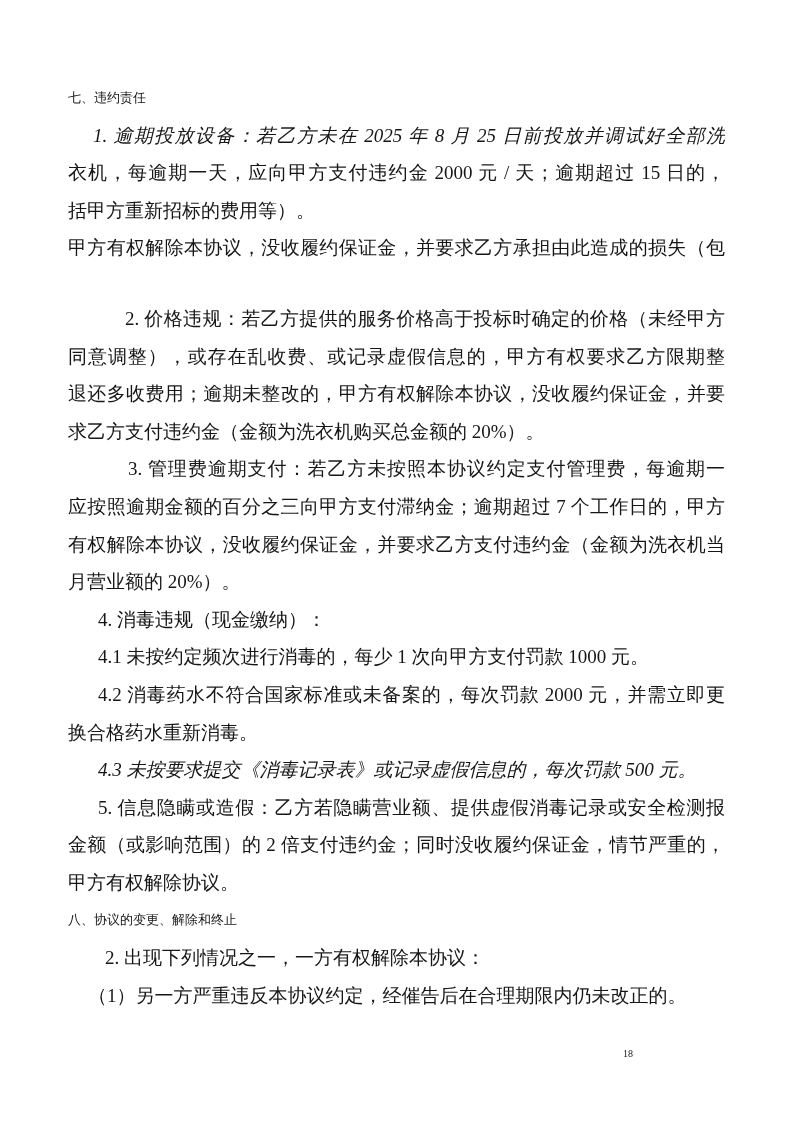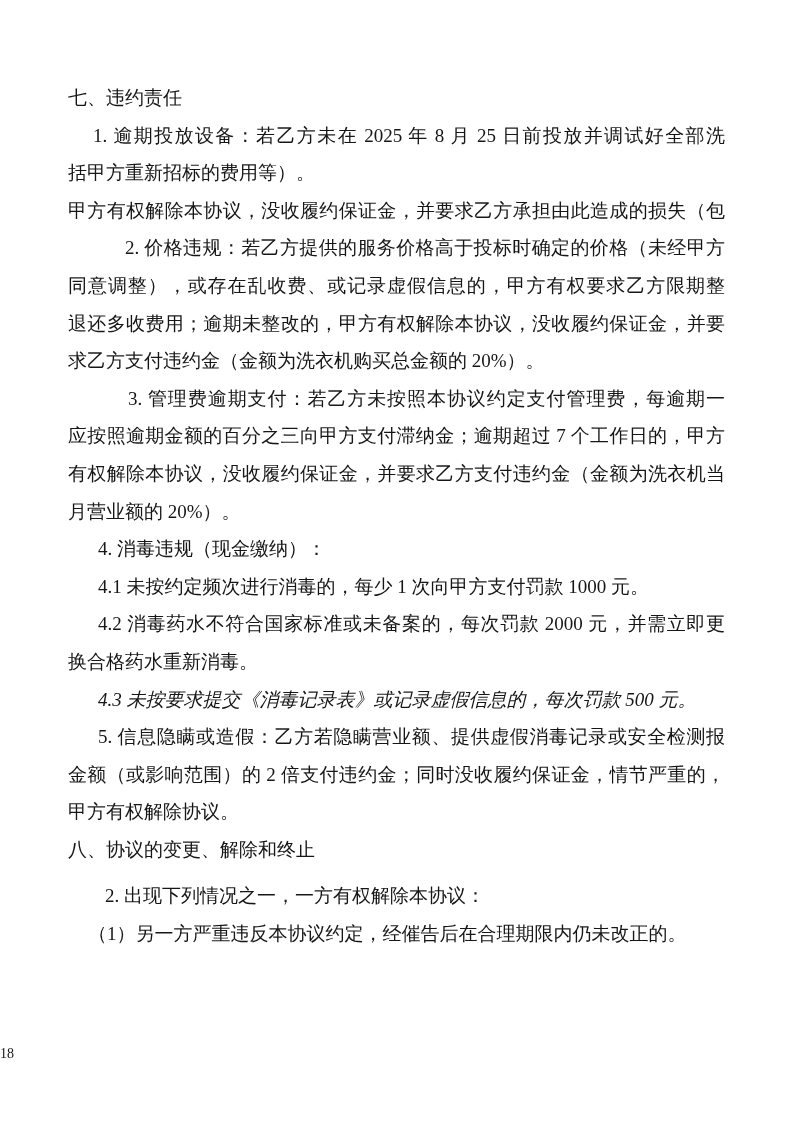--- a/index.html
+++ b/index.html
@@ -24,55 +24,56 @@
     height: 37.6px;
     overflow: hidden;
     white-space: nowrap;
   }
   .line.just {
     white-space: normal;
     text-align: justify;
     text-align-last: justify;
   }
   .heading {
-    font-size: 19px;
+    font-size: 13px;
   }
   .pagenum {
     position: absolute;
     top: 1044px;
     left: 0;
     width: 633px;
-    text-align: left;
-    font-size: 14px;
+    text-align: right;
+    font-size: 10px;
     line-height: 20px;
     color: #161616;
   }
 </style>
 </head>
 <body>
 
 <div class="doc">
     <div class="line heading">七、违约责任</div>
-    <div class="line just" style="padding-left: 25px;">1. 逾期投放设备：若乙方未在 2025 年 8 月 25 日前投放并调试好全部洗</div>
+    <div class="line just" style="padding-left: 25px; font-style: italic;">1. 逾期投放设备：若乙方未在 2025 年 8 月 25 日前投放并调试好全部洗</div>
+    <div class="line just">衣机，每逾期一天，应向甲方支付违约金 2000 元 / 天；逾期超过 15 日的，</div>
     <div class="line">括甲方重新招标的费用等）。</div>
     <div class="line just">甲方有权解除本协议，没收履约保证金，并要求乙方承担由此造成的损失（包</div>
-    <div class="line just" style="padding-left: 57px;">2. 价格违规：若乙方提供的服务价格高于投标时确定的价格（未经甲方</div>
+    <div class="line just" style="padding-left: 57px; margin-top: 33px;">2. 价格违规：若乙方提供的服务价格高于投标时确定的价格（未经甲方</div>
     <div class="line just">同意调整），或存在乱收费、或记录虚假信息的，甲方有权要求乙方限期整改，</div>
     <div class="line just">退还多收费用；逾期未整改的，甲方有权解除本协议，没收履约保证金，并要</div>
     <div class="line">求乙方支付违约金（金额为洗衣机购买总金额的 20%）。</div>
     <div class="line just" style="padding-left: 60px;">3. 管理费逾期支付：若乙方未按照本协议约定支付管理费，每逾期一天，</div>
     <div class="line just">应按照逾期金额的百分之三向甲方支付滞纳金；逾期超过 7 个工作日的，甲方</div>
     <div class="line just">有权解除本协议，没收履约保证金，并要求乙方支付违约金（金额为洗衣机当</div>
     <div class="line">月营业额的 20%）。</div>
     <div class="line" style="padding-left: 30px;">4. 消毒违规（现金缴纳）：</div>
     <div class="line" style="padding-left: 30px;">4.1 未按约定频次进行消毒的，每少 1 次向甲方支付罚款 1000 元。</div>
     <div class="line just" style="padding-left: 30px;">4.2 消毒药水不符合国家标准或未备案的，每次罚款 2000 元，并需立即更</div>
     <div class="line">换合格药水重新消毒。</div>
     <div class="line" style="padding-left: 30px; font-style: italic;">4.3 未按要求提交《消毒记录表》或记录虚假信息的，每次罚款 500 元。</div>
     <div class="line just" style="padding-left: 30px;">5. 信息隐瞒或造假：乙方若隐瞒营业额、提供虚假消毒记录或安全检测报</div>
     <div class="line just">金额（或影响范围）的 2 倍支付违约金；同时没收履约保证金，情节严重的，</div>
     <div class="line">甲方有权解除协议。</div>
     <div class="line heading">八、协议的变更、解除和终止</div>
-    <div class="line" style="padding-left: 37px; margin-top: 9px;">2. 出现下列情况之一，一方有权解除本协议：</div>
+    <div class="line" style="padding-left: 37px;">2. 出现下列情况之一，一方有权解除本协议：</div>
     <div class="line" style="padding-left: 20px;">（1）另一方严重违反本协议约定，经催告后在合理期限内仍未改正的。</div>
   </div>
 
 <div class="pagenum">18</div>
 
 </body></html>

